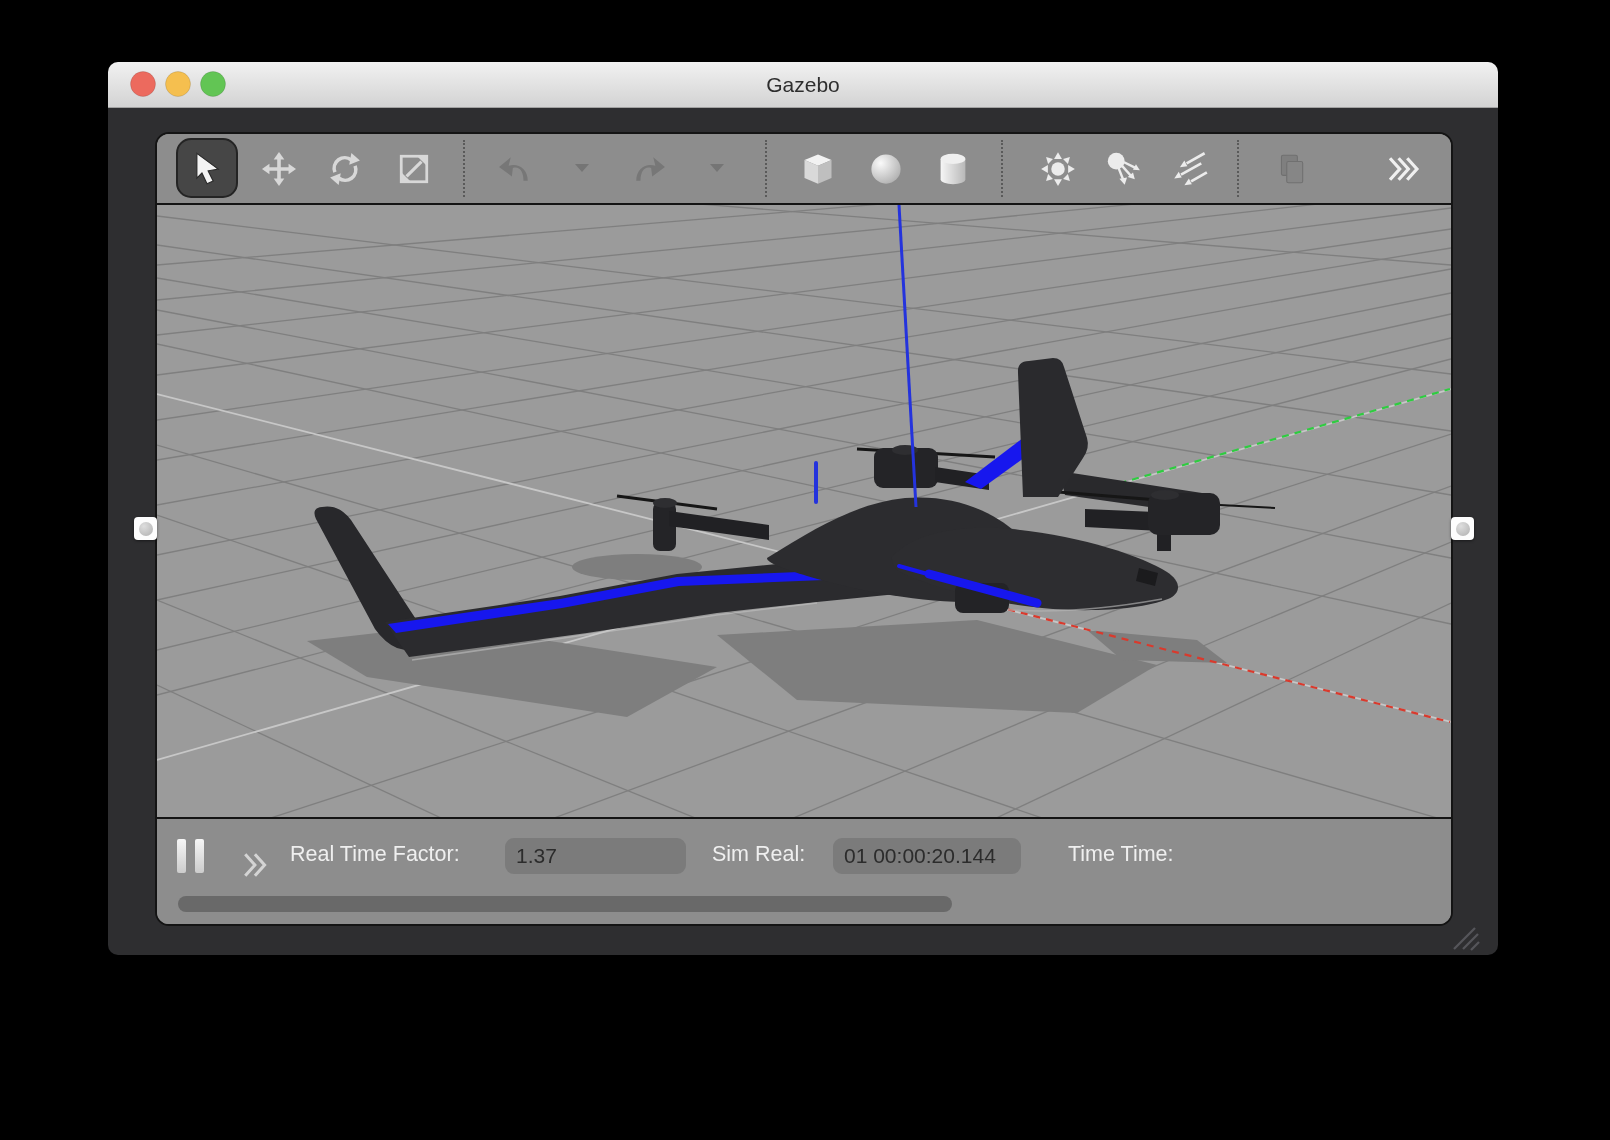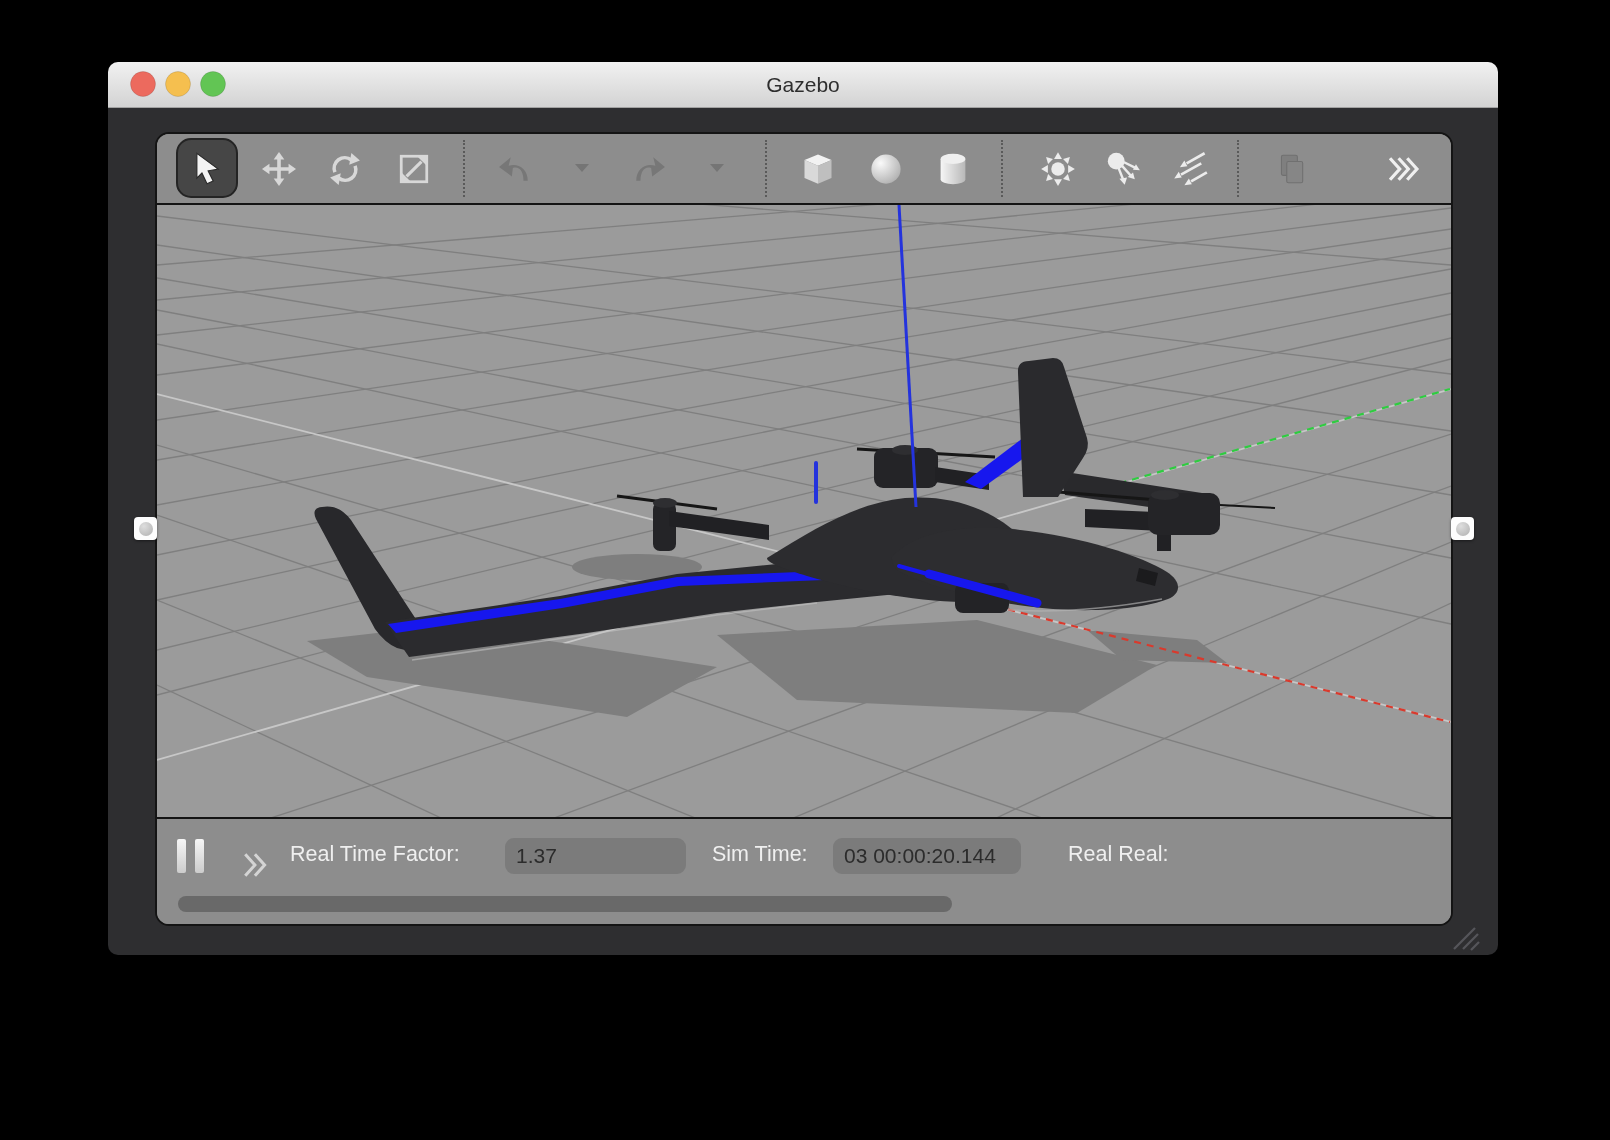--- a/index.html
+++ b/index.html
@@ -324,24 +324,24 @@
         </div>
         <div class="sb-expand">
           <svg width="30" height="28" viewBox="0 0 26 26">
             <path d="M3,3 L12,13 L3,23 M12,3 L21,13 L12,23" stroke="#d4d4d4" stroke-width="2.8" fill="none"></path>
           </svg>
         </div>
 
         <div class="sb-label" style="left:133px">Real Time Factor:</div>
         <div class="sb-field" style="left:348px;width:181px">1.37</div>
 
-        <div class="sb-label" style="left:555px">Sim Time:</div>
-        <div class="sb-field" style="left:676px;width:188px">03 00:00:20.144</div>
-
-        <div class="sb-label" style="left:911px">Real Real:</div>
+        <div class="sb-label" style="left:555px">Sim Real:</div>
+        <div class="sb-field" style="left:676px;width:188px">01 00:00:20.144</div>
+
+        <div class="sb-label" style="left:911px">Time Time:</div>
 
         <div class="hscroll"></div>
       </div>
     </div>
 
     <svg class="resize-grip" width="36" height="34" viewBox="0 0 36 34">
       <g stroke="#55555a" stroke-width="2.3">
         <line x1="8" y1="31" x2="29" y2="10"></line>
         <line x1="17" y1="31" x2="32" y2="16"></line>
         <line x1="25" y1="32" x2="33" y2="24"></line>

